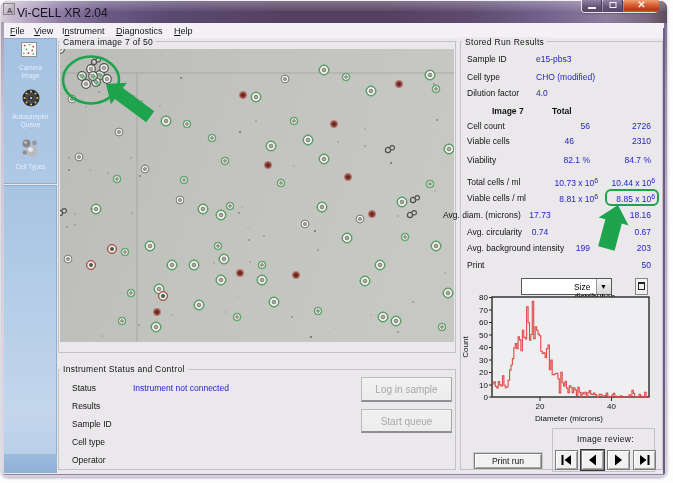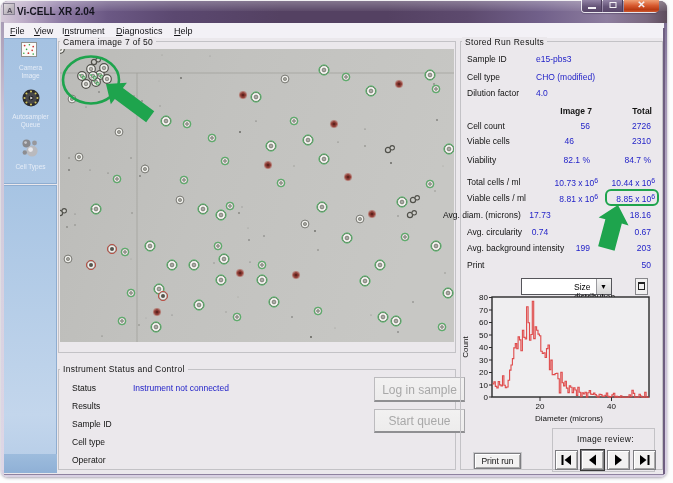--- a/index.html
+++ b/index.html
@@ -6,37 +6,37 @@
 #frame { position:absolute; left:1px; top:1px; width:666px; height:476px; border-radius:7px;
   background:linear-gradient(180deg,#6b5a7e 0px,#84759a 30px,#a294b4 90px,#b3a7c2 180px,#c3b8d0 300px,#d2c9dd 420px,#d9d1e3 476px);
   box-shadow:0 1px 3px rgba(90,80,105,0.5);
 }
 #titlebar { position:absolute; left:1px; top:1px; width:666px; height:22px; border-radius:7px 7px 0 0;
   background:linear-gradient(90deg,#d5cad8 0%,#c0b0ca 3%,#8d7aa4 9%,#6b5884 16%,#5b4870 26%,#544162 42%,#544162 58%,#5d4a6e 70%,#71608a 81%,#8d7d9f 91%,#7a687f 97%,#5d4c5c 100%);
 }
 #titlebar:after { content:""; position:absolute; left:0; top:0; width:100%; height:10px; border-radius:7px 7px 0 0; background:linear-gradient(180deg,rgba(255,255,255,0.28),rgba(255,255,255,0.05)); }
 #ticon { position:absolute; left:3px; top:3px; width:12px; height:12px; background:linear-gradient(135deg,#ded9de,#aaa2ac); border:1px solid #8a8494; z-index:3; }
 #ticon:after { content:"A"; position:absolute; left:3px; top:1.5px; font-size:7.5px; font-weight:bold; color:#5a5462; }
-#ttext { position:absolute; left:17px; top:6px; font-size:10px; font-weight:bold; color:#14141e; z-index:3; }
+#ttext { position:absolute; left:17px; top:6px; font-size:12px; font-weight:normal; color:#14141e; z-index:3; }
 .wb { position:absolute; height:12px; z-index:4; }
 .wbg { position:absolute; left:50%; top:45%; transform:translate(-50%,-50%); color:#f2f0f4; font-size:8px; line-height:1; font-weight:bold; }
 #menubar { position:absolute; left:4px; top:23px; width:660px; height:15px; background:#f3f1f6; font-size:9px; color:#141418; }
 .mi { position:absolute; top:2.5px; }
 u { text-decoration:underline; }
 #clientbg { position:absolute; left:4px; top:38px; width:660px; height:436px; background:#ebe8ec; }
 #sidebar { position:absolute; left:4px; top:38px; width:53px; height:435px; }
 .sbtxt { position:absolute; width:53px; text-align:center; font-size:6.5px; color:#e6edf7; line-height:8px; }
 .gb { position:absolute; border:1px solid #c3c2c6; }
 .gblabel { position:absolute; background:#ebe8ec; font-size:8.5px; color:#121212; padding:0 3px; white-space:nowrap; z-index:2; letter-spacing:0.3px; }
 .lab { position:absolute; font-size:8.5px; color:#121212; white-space:nowrap; }
 .blue { color:#2323c8; }
 .rt { position:absolute; font-size:8.5px; color:#2323c8; white-space:nowrap; text-align:right; }
-.hd { position:absolute; font-size:8.5px; font-weight:bold; color:#121212; text-align:right; }
+.hd { position:absolute; font-size:8.5px; font-weight:bold; color:#121212; text-align:left; }
 sup { font-size:7px; vertical-align:3px; letter-spacing:-0.2px; }
-.btn { position:absolute; background:linear-gradient(180deg,#f2f1f1,#edecec); border:1px solid #bcbbbe; border-bottom:2px solid #8f8f92; border-right:1.5px solid #a5a5a8; font-size:12px; color:#a8a8a8; text-align:center;margin-left:13px; }
+.btn { position:absolute; background:linear-gradient(180deg,#f2f1f1,#edecec); border:1px solid #bcbbbe; border-bottom:2px solid #8f8f92; border-right:1.5px solid #a5a5a8; font-size:10px; color:#a8a8a8; text-align:center; }
 .btn2 { position:absolute; background:#f2f1f1; border:1px solid #7e7e82; font-size:8.5px; color:#111; text-align:center; box-shadow:inset 1px 1px 0 #ffffff, inset -1px -1px 0 #a8a8a8; }
 </style></head>
 <body>
 <div id="frame"></div>
 <div id="titlebar"></div>
 <div id="ticon"></div>
 <div id="ttext">Vi-CELL XR 2.04</div>
 <div style="position:absolute;left:581px;top:0px;width:77px;height:13px;border:1px solid rgba(250,250,252,0.85);border-top:none;border-radius:0 0 4px 4px;z-index:4;box-shadow:0 1px 1px rgba(60,45,80,0.4);">
 <div class="wb" style="left:0;top:0;width:20px;background:linear-gradient(180deg,#9384a6,#655478 55%,#584669);border-radius:0 0 0 3px;border:none;border-right:1px solid #4c3d5c;">
       <span class="wbg" style="top:auto;bottom:3px;width:8px;height:2px;background:#f4f2f6;transform:translateX(-50%);"></span>
@@ -417,12 +417,12 @@
 <div class="btn2" style="left:581px;top:450px;width:23px;height:20px;outline:1.5px solid #3a3a3a;outline-offset:0px;"><svg width="21" height="18" viewBox="0 0 21 18">
       <path d="M14 3.5 L7 9 L14 14.5 Z" fill="#000"></path>
     </svg></div>
 <div class="btn2" style="left:607px;top:450px;width:23px;height:20px;"><svg width="21" height="18" viewBox="0 0 21 18">
       <path d="M7 3.5 L14 9 L7 14.5 Z" fill="#000"></path>
     </svg></div>
 <div class="btn2" style="left:633px;top:450px;width:23px;height:20px;"><svg width="21" height="18" viewBox="0 0 21 18">
       <path d="M6 4 L12.5 9 L6 14 Z" fill="#000"></path>
       <path d="M14.5 4 v10" stroke="#000" stroke-width="2" fill="none"></path>
     </svg></div>
-<div class="btn2" style="left:474px;top:453px;width:47px;height:16px;line-height:15px;box-shadow:inset 1px 1px 0 #ffffff, inset -1px -1px 0 #a8a8a8, 0 0 0 1px #c9c8cb;">Print run</div>
+<div class="btn2" style="left:474px;top:453px;width:68px;height:16px;line-height:15px;box-shadow:inset 1px 1px 0 #ffffff, inset -1px -1px 0 #a8a8a8, 0 0 0 1px #c9c8cb;">Print run</div>
 </body></html>

